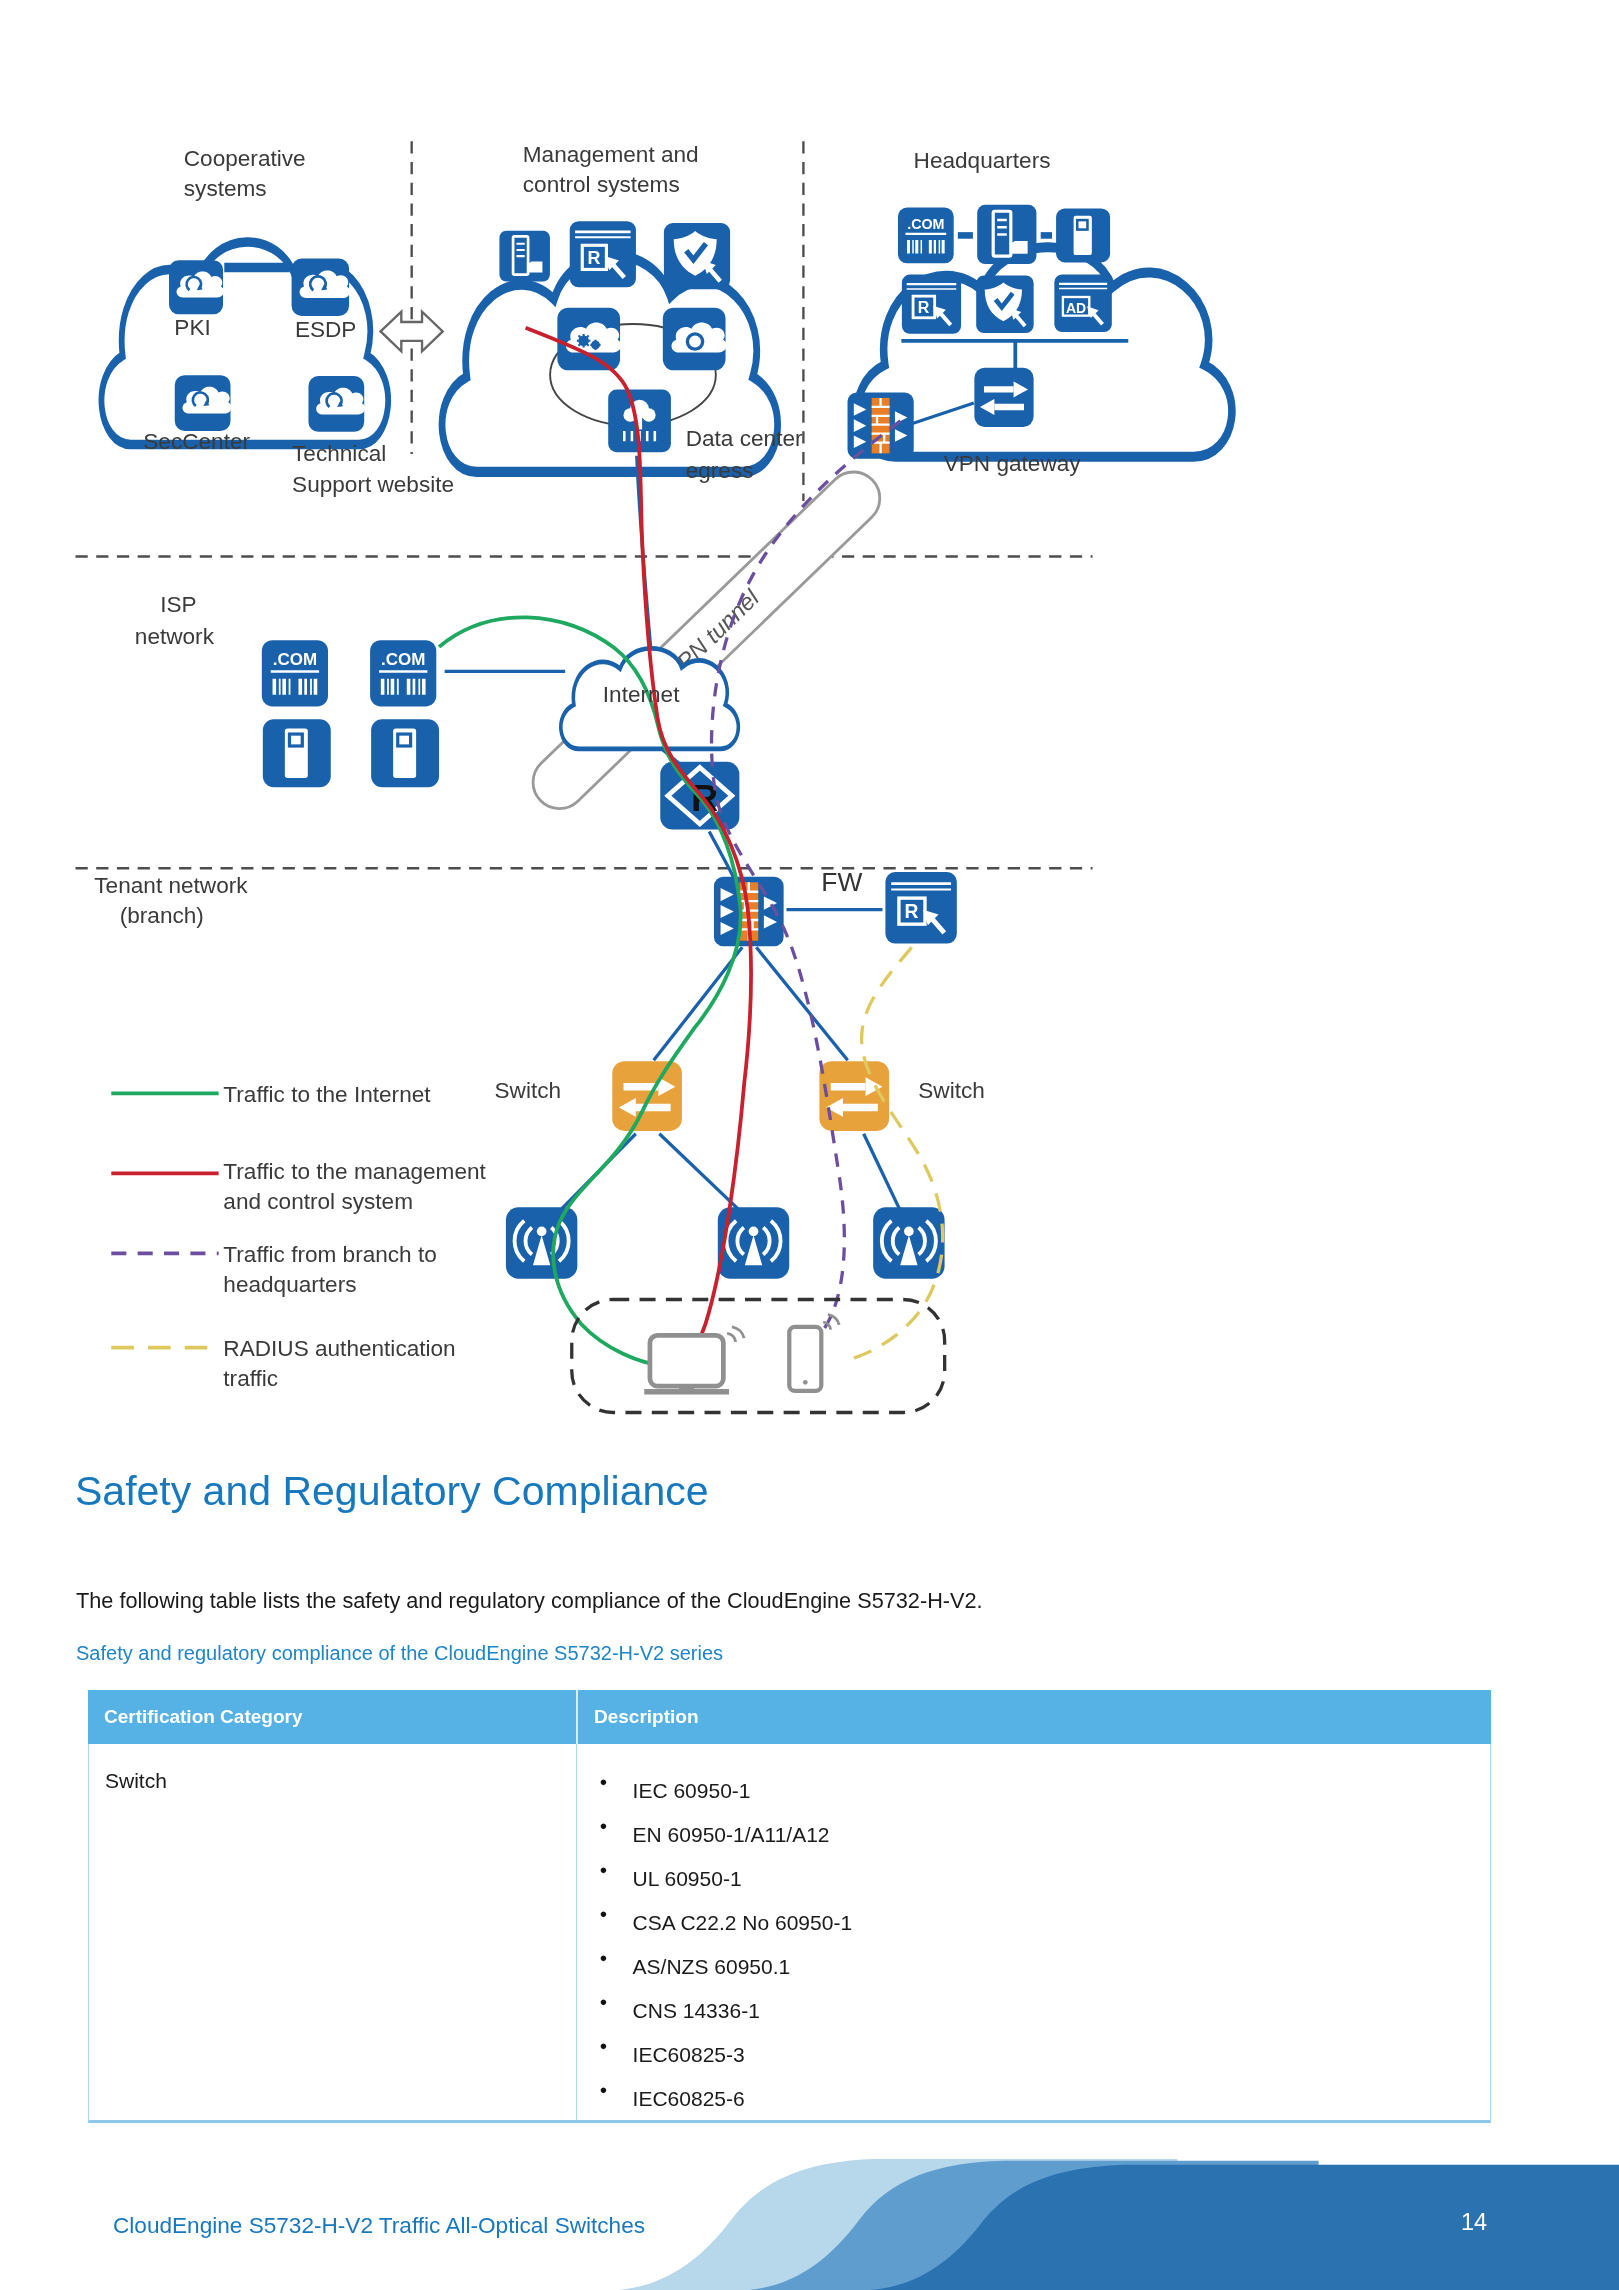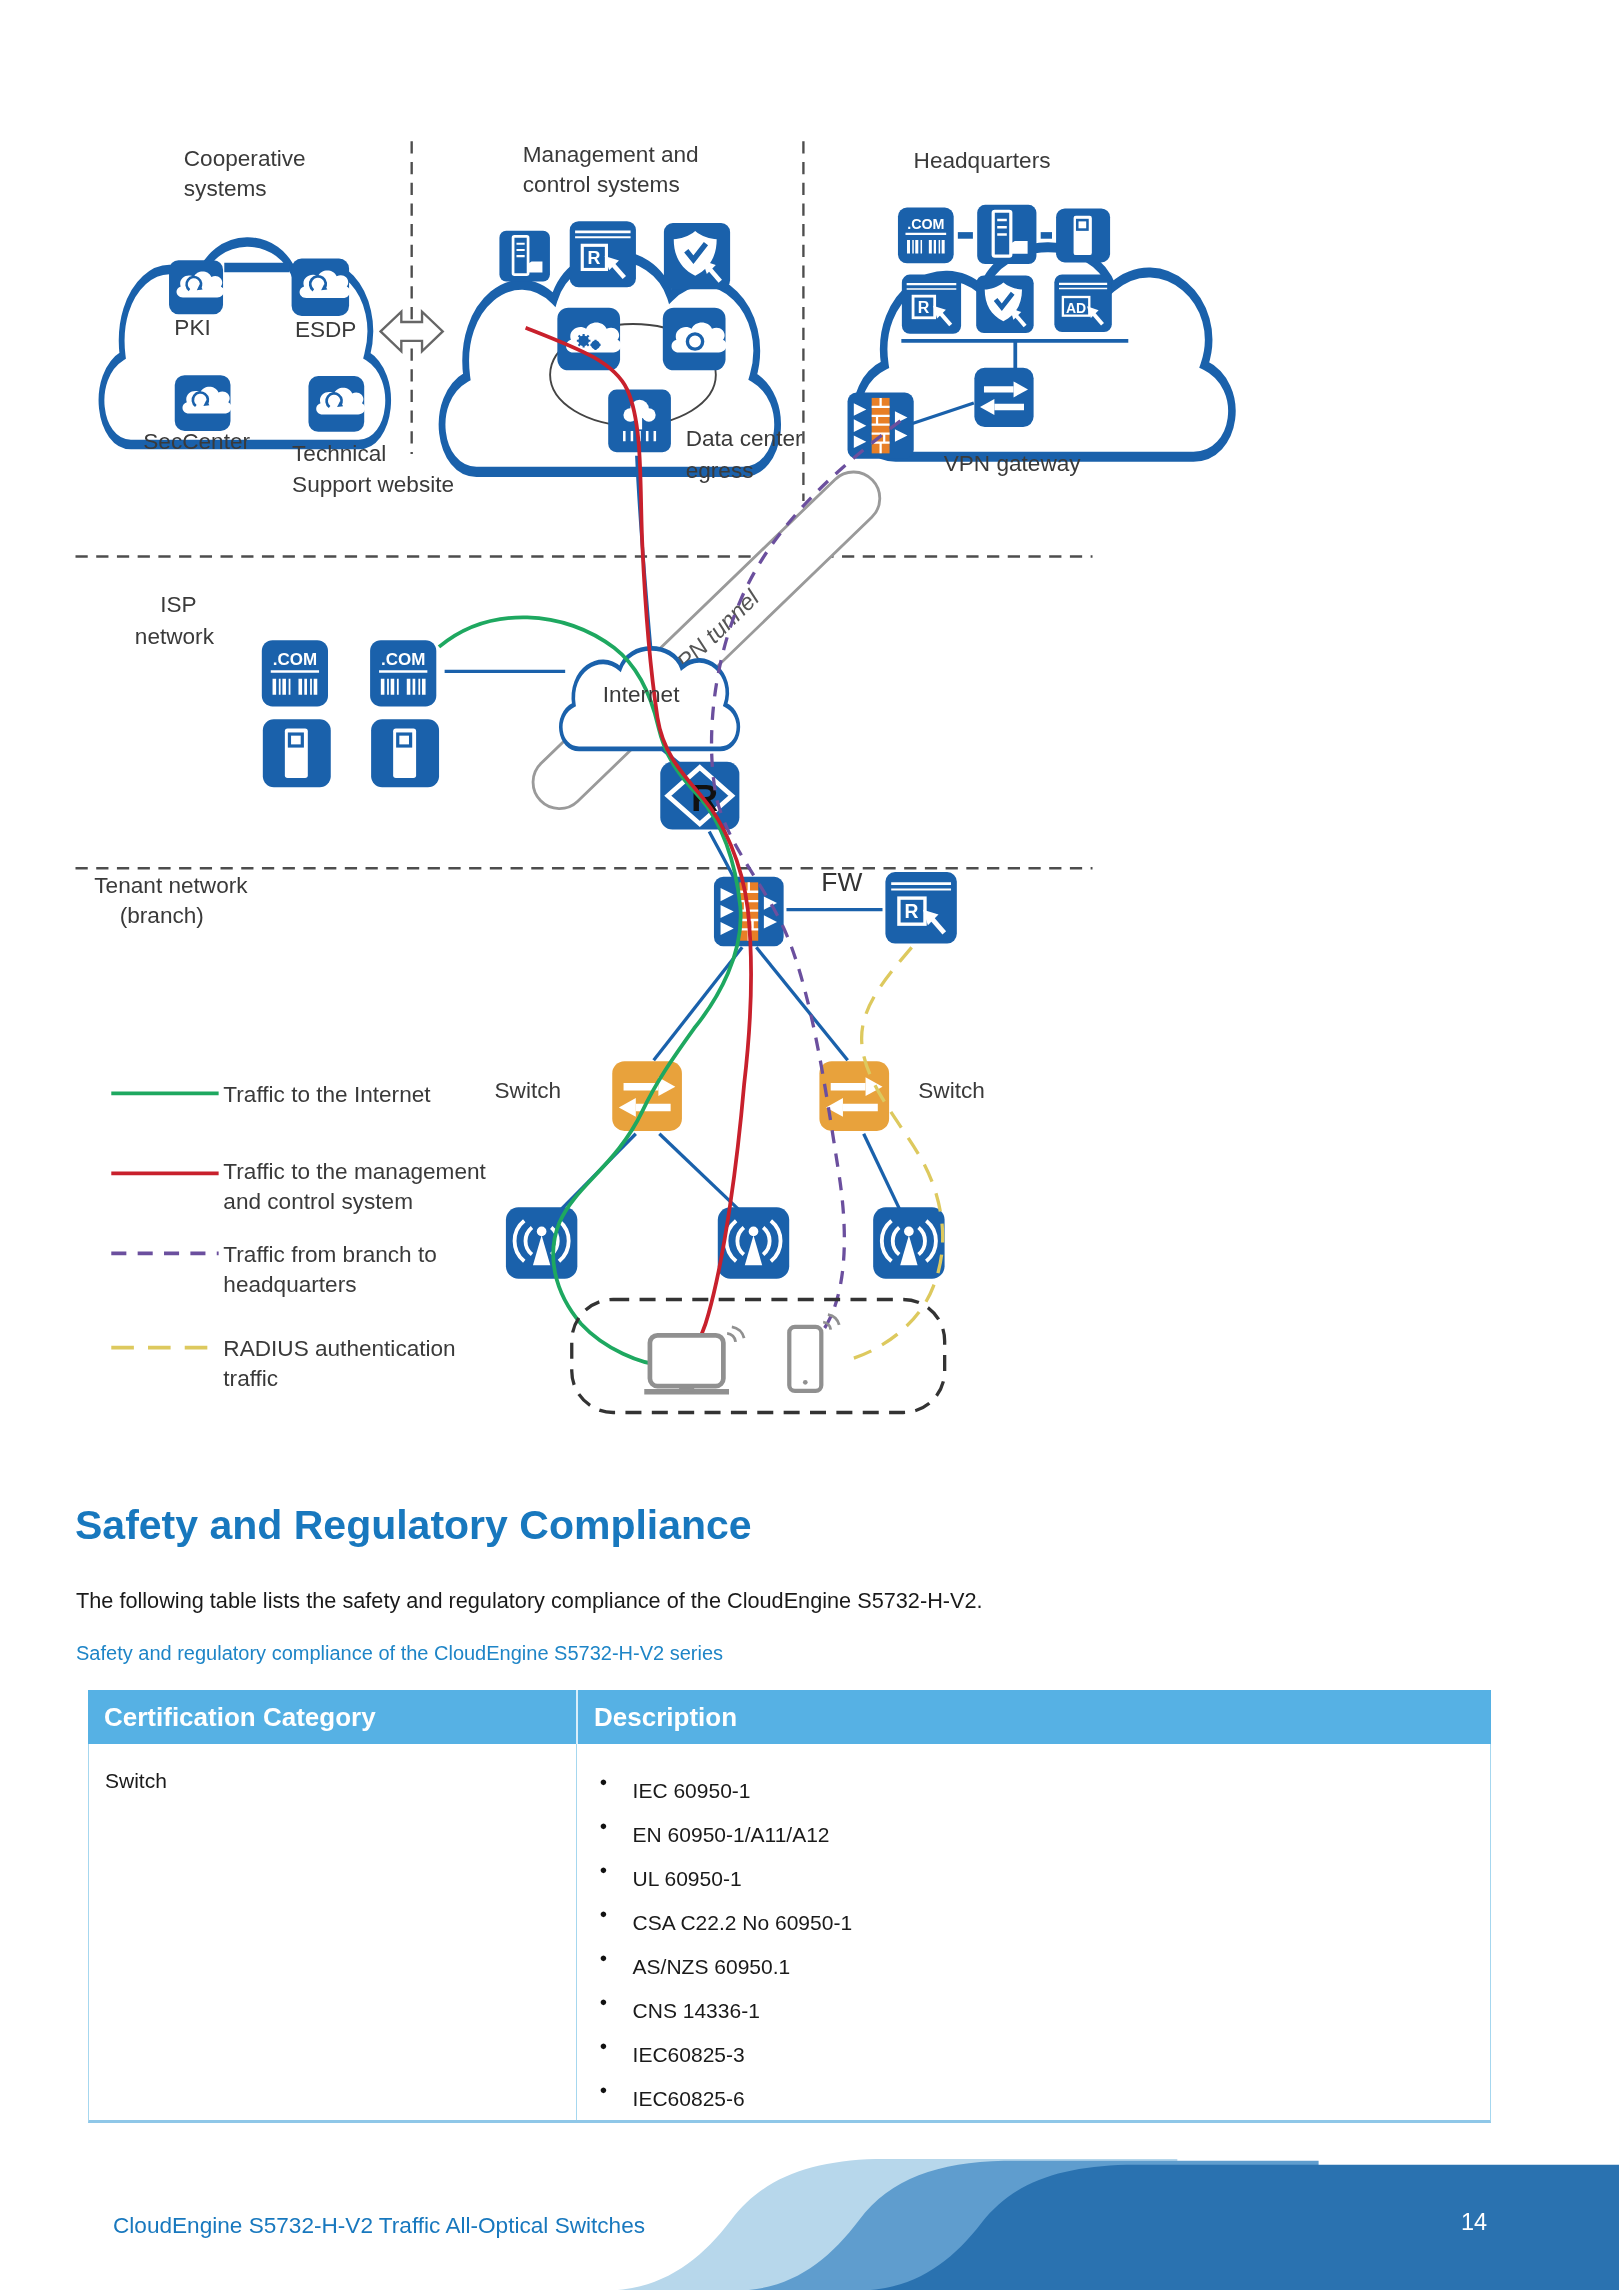--- a/index.html
+++ b/index.html
@@ -5,27 +5,27 @@
   html,body{margin:0;padding:0;background:#e8e8e8;}
   #page{
     position:relative;width:1620px;height:2291px;background:#ffffff;
     font-family:"Liberation Sans",sans-serif;overflow:hidden;
   }
   svg text{font-family:"Liberation Sans",sans-serif;}
   .dlabel{fill:#3a3a3a;font-size:24px;}
   .dlabel-b{fill:#333;font-size:28px;}
   .icon-txt{fill:#fff;font-weight:bold;}
 
-  #heading{position:absolute;left:75px;top:1502px;font-size:41px;font-weight:bold;color:#1878be;}
+  #heading{position:absolute;left:75px;top:1468px;font-size:41px;font-weight:normal;color:#1878be;}
   #intro{position:absolute;left:76px;top:1588px;font-size:21.7px;color:#1a1a1a;}
   #caption{position:absolute;left:76px;top:1642px;font-size:20px;color:#1e85c7;}
 
   #table{position:absolute;left:88px;top:1690px;width:1403px;}
   .thead{display:flex;height:54px;background:#56b1e4;}
-  .th{color:#fff;font-weight:bold;font-size:26px;line-height:54px;padding-left:16px;box-sizing:border-box;}
+  .th{color:#fff;font-weight:bold;font-size:19px;line-height:54px;padding-left:16px;box-sizing:border-box;}
   .th.c1{width:490px;border-right:2.8px solid #d9eefa;}
   .th.c2{flex:1;}
   .tbody{display:flex;min-height:367px;border-left:1.9px solid #a6d7ef;border-right:1.9px solid #a6d7ef;border-bottom:3.8px solid #8fc7e8;box-sizing:border-box;background:#fff;}
   .td{box-sizing:border-box;font-size:21px;color:#1a1a1a;}
   .td.c1{width:488px;border-right:1.9px solid #a6d7ef;padding:24.5px 0 0 16px;}
   .td.c2{flex:1;padding:15px 0 9.4px 22.6px;}
   .td.c2 ul{list-style:none;margin:0;padding:0;}
   .td.c2 li{position:relative;height:44px;display:flex;align-items:flex-end;padding-left:33px;}
   .td.c2 li::before{content:"●";position:absolute;left:0;top:50%;transform:translateY(-50%);font-size:13px;color:#111;}
 

